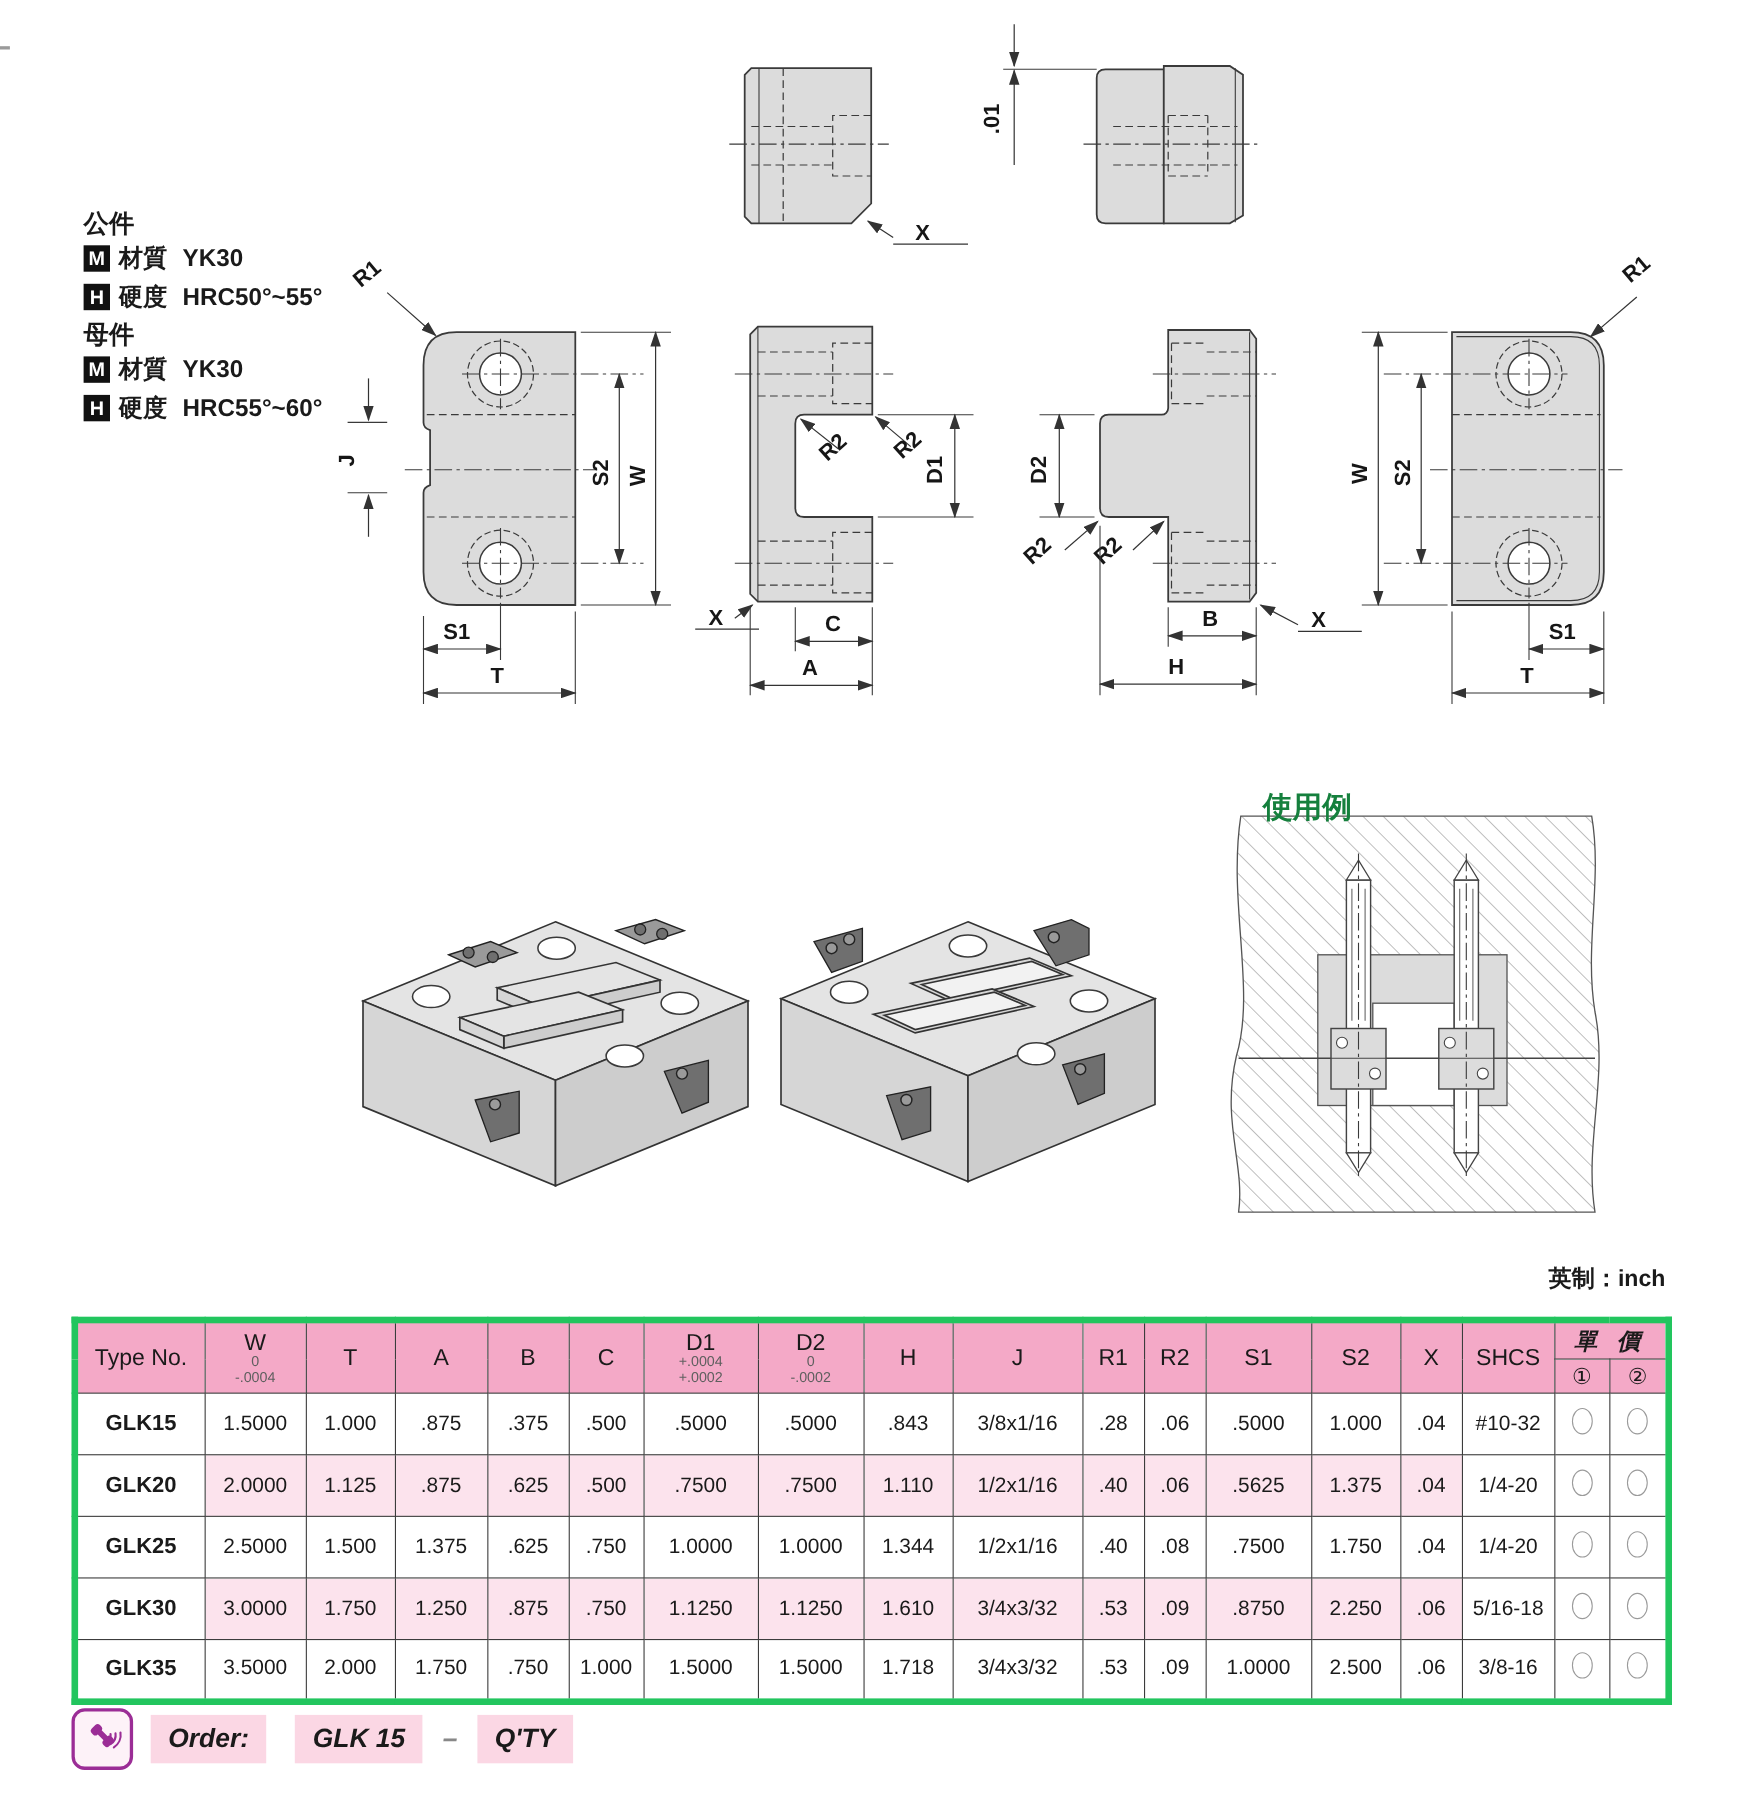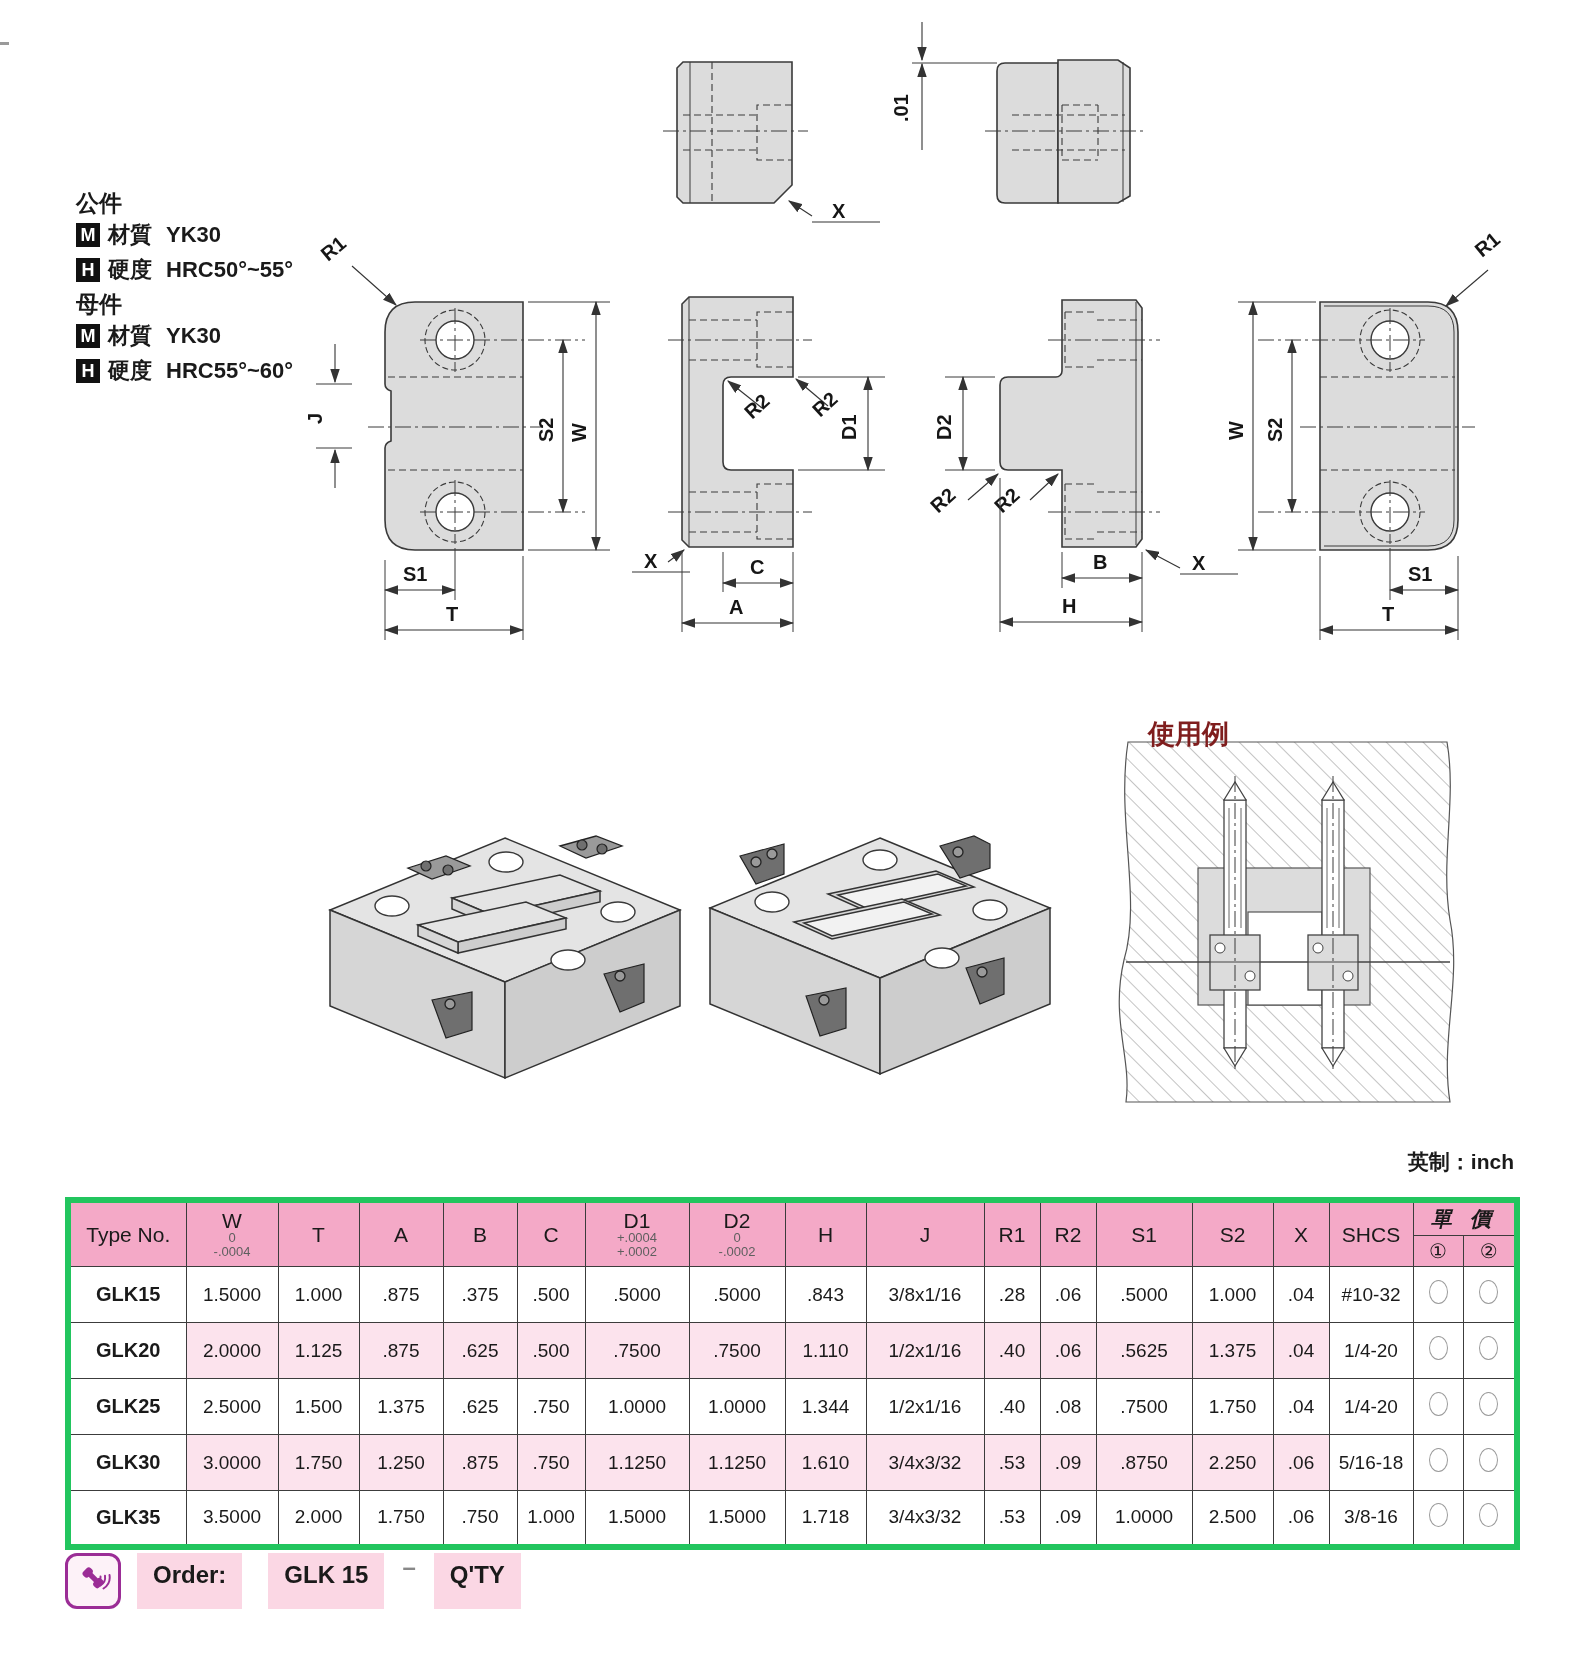--- a/index.html
+++ b/index.html
@@ -9,21 +9,21 @@
 
   
   .specs{position:absolute;left:76px;top:192px;line-height:1;}
   .spec-title{font-size:23px;font-weight:700;margin:0 0 8px 0;}
   .spec-line{display:flex;align-items:center;margin:0 0 11px 0;font-size:22px;font-weight:700;}
   .spec-badge{display:inline-flex;align-items:center;justify-content:center;width:24px;height:24px;
               background:#111;color:#fff;font-size:18px;font-weight:700;margin-right:8px;flex:0 0 auto;}
   .spec-label{margin-right:14px;}
 
   
-  .usage-title{position:absolute;left:1148px;top:716px;font-size:27px;font-weight:700;color:#7f1d1d;text-align:right;}
+  .usage-title{position:absolute;left:1148px;top:716px;font-size:27px;font-weight:700;color:#15803d;text-align:right;}
 
   
   .unit-note{position:absolute;right:66px;top:1148px;font-size:21px;font-weight:700;margin-left:40px;}
 
   
   .drawings{position:absolute;left:0;top:0;}
   .body{fill:#DCDCDC;stroke:#3a3a3a;stroke-width:1.6;}
   .thin{stroke:#3a3a3a;stroke-width:1;fill:none;}
   .dsh{stroke:#3a3a3a;stroke-width:1.1;stroke-dasharray:7 4;fill:none;}
   .cl{stroke:#3a3a3a;stroke-width:1;stroke-dasharray:16 4 3 4;fill:none;}
@@ -47,21 +47,21 @@
   .spec-table thead .price-sub{height:30px;font-size:20px;}
   .spec-table thead th .hlabel{font-size:21px;line-height:20px;}
   .spec-table thead th .tol{font-size:13px;line-height:14px;color:#5f5f5f;}
   .spec-table tbody tr{height:56px;}
   .spec-table tbody td{font-size:19px;background:#fff;}
   .spec-table tbody td.type{font-weight:700;font-size:20px;}
   .spec-table tbody tr.alt td.dim{background:#FCE3ED;}
   .circle{display:inline-block;width:17px;height:22px;border:1.5px solid #9b9b9b;border-radius:50%;}
 
   
-  .order-row{position:absolute;left:65px;top:1553px;display:flex;}
+  .order-row{position:absolute;left:65px;top:1553px;display:flex;align-items:center;font-style:italic;}
   .phone-box{width:50px;height:50px;border:3.5px solid #9B2D96;border-radius:12px;background:#FDF2F8;
              display:flex;align-items:center;justify-content:center;margin-right:16px;}
   .chip{background:#FBD7E4;padding:8px 16px;font-size:24px;font-weight:700;margin-right:26px;}
   .chip.part{margin-right:18px;}
   .order-sep{font-size:24px;color:#888;margin-right:18px;font-weight:700;}
 </style>
 </head>
 <body>
 
 <div class="page">

